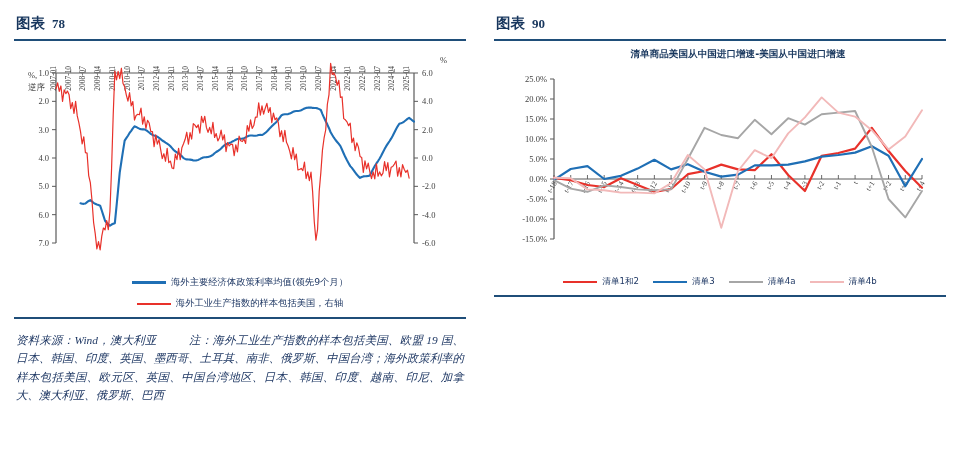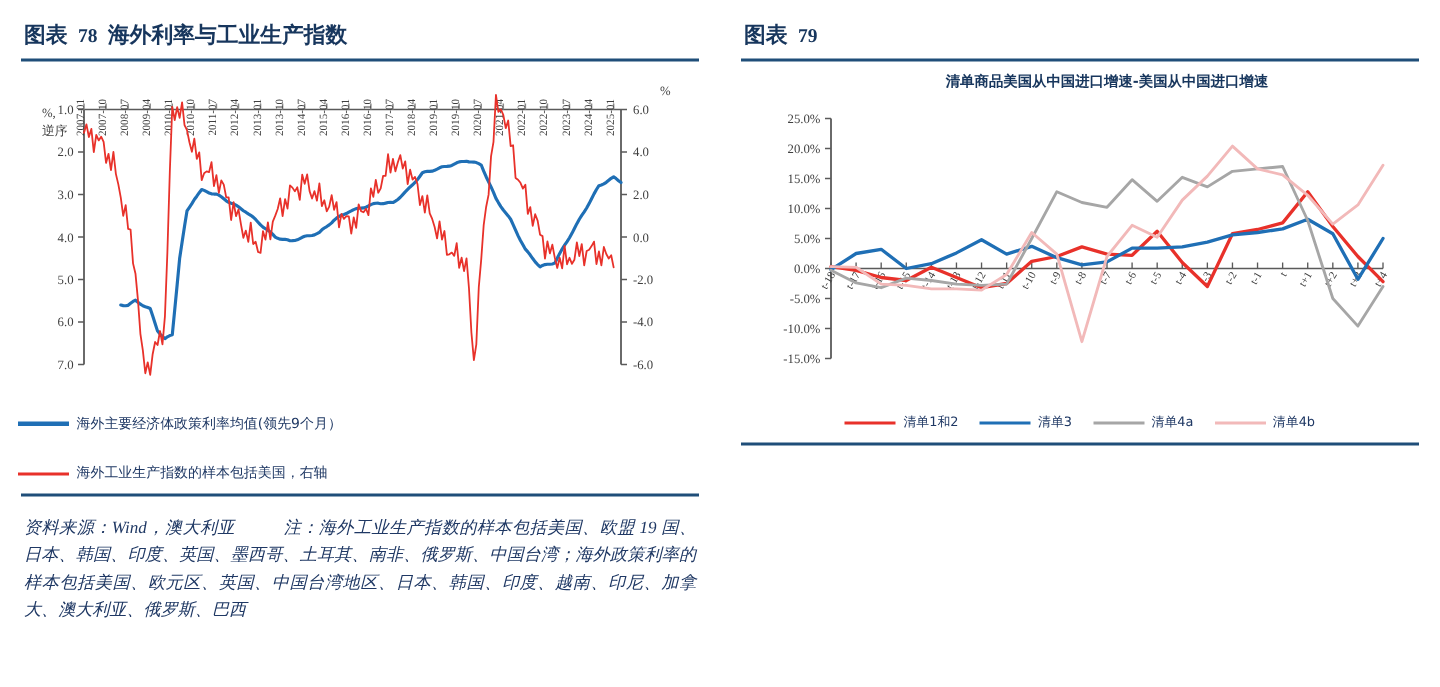--- a/index.html
+++ b/index.html
@@ -32,21 +32,21 @@
   .ytick-txt { font-size:8.5px; fill:#3f3f3f; font-family:"Liberation Serif",serif;}
   .xtick-txt { font-size:7.4px; fill:#3f3f3f; font-family:"Liberation Serif",serif;}
   .sub-title { font-size:9.6px; fill:#17365d; font-weight:bold;
                font-family:"DejaVu Sans","Liberation Sans",sans-serif; }
 
   
   .legend {
     display:flex; justify-content:center; align-items:flex-end;
     gap:14px; margin-top:-2px;
   }
-  .legend.stacked { flex-direction:column; gap:20px; align-items:flex-start; }
+  .legend.stacked { flex-direction:column; gap:8px; align-items:center; }
   .lg-item { display:flex; align-items:center; gap:5px; white-space:nowrap; }
   .lg-line { display:inline-block; width:34px; height:2.2px; }
   .lg-label {
     font-size:9.3px; color:#1f3864;
     font-family:"DejaVu Sans","Liberation Sans",sans-serif;
   }
   .lg-label.sm { font-size:8.6px; }
 
   
   .note {
@@ -62,21 +62,20 @@
 </head>
 <body>
 
 <div class="page">
 
   <div class="panel">
 
     <div class="fig-title">
       <span>图表</span>
       <span class="fg-num">78</span>
-      <span>海外利率与工业生产指数</span>
     </div>
     <div class="rule-top"></div>
 
     <div class="chart-area">
       <svg class="chart-svg" id="svg78" width="456" height="235" viewBox="0 0 456 235">
           <text x="16" y="35" class="axis-unit">%,</text>
           <text x="16" y="47" class="axis-unit">逆序</text>
           <text x="428" y="20" class="axis-unit">%</text>
           <line x1="44" y1="30" x2="44" y2="200" stroke="#5a5a5a" stroke-width="1.2"></line>
           <line x1="402" y1="30" x2="402" y2="200" stroke="#5a5a5a" stroke-width="1.2"></line>
@@ -181,21 +180,21 @@
       <span class="src">资料来源：Wind，澳大利亚</span>
       <span class="gap"></span>
       <span>注：海外工业生产指数的样本包括美国、欧盟 19 国、日本、韩国、印度、英国、墨西哥、土耳其、南非、俄罗斯、中国台湾；海外政策利率的样本包括美国、欧元区、英国、中国台湾地区、日本、韩国、印度、越南、印尼、加拿大、澳大利亚、俄罗斯、巴西</span>
     </div>
   </div>
 
   <div class="panel">
 
     <div class="fig-title">
       <span>图表</span>
-      <span class="fg-num">79</span>
+      <span class="fg-num">90</span>
     </div>
     <div class="rule-top"></div>
 
     <div class="chart-area">
       <svg class="chart-svg" id="svg79" width="456" height="235" viewBox="0 0 456 235">
           <text x="246" y="14" class="sub-title" text-anchor="middle">清单商品美国从中国进口增速-美国从中国进口增速</text>
           <line x1="62" y1="36" x2="62" y2="196" stroke="#5a5a5a" stroke-width="1.2"></line>
           <line x1="62" y1="136" x2="430" y2="136" stroke="#5a5a5a" stroke-width="1"></line>
           <line x1="58" y1="36" x2="62" y2="36" stroke="#5a5a5a" stroke-width="1"></line>
           <text x="55" y="39" class="ytick-txt" text-anchor="end">25.0%</text>

